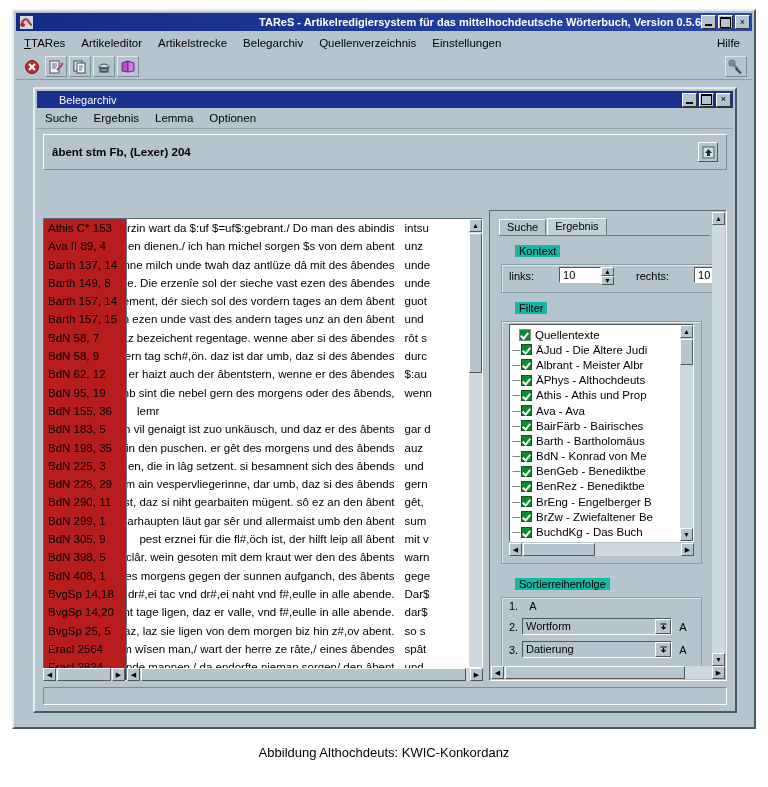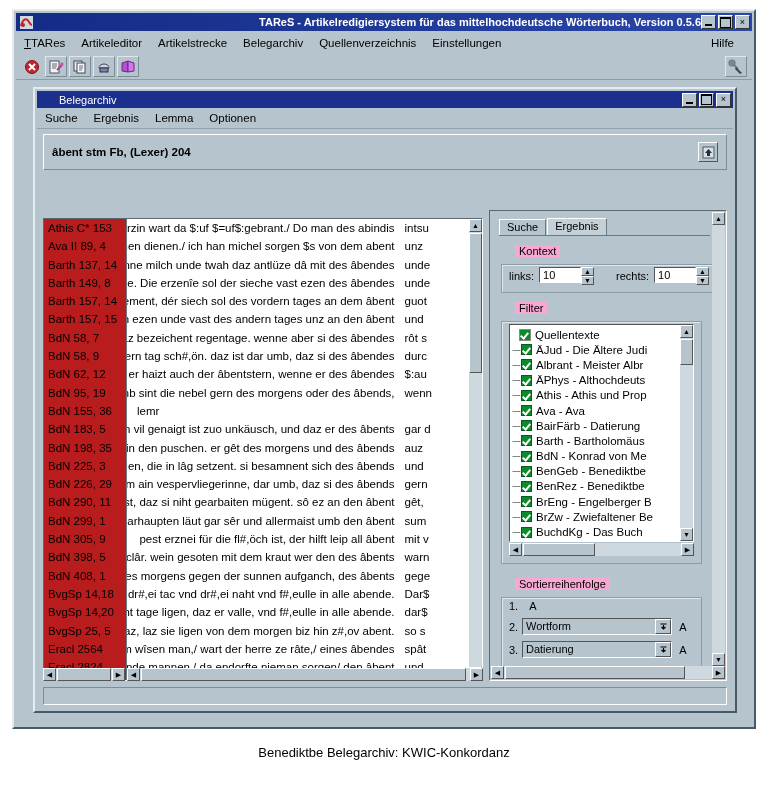--- a/index.html
+++ b/index.html
@@ -35,21 +35,21 @@
   }
   .wbtn .g{position:absolute;left:0;right:0;top:0;bottom:0;
     display:flex;align-items:center;justify-content:center;
     font-size:9px;line-height:1;color:#000;font-family:"Liberation Sans",sans-serif;}
   .wbtn.min .g{align-items:flex-end;padding-bottom:2px;}
   .wbtn.min .g i{display:block;width:7px;height:2px;background:#000;font-style:normal;}
   .wbtn.max .g i{display:block;width:9px;height:8px;border:1px solid #000;border-top-width:2px;font-style:normal;}
 
   
   #app-menubar{
-    position:absolute;left:2px;top:20px;right:8px;height:22px;
+    position:absolute;left:2px;top:20px;right:2px;height:22px;
     background:#b6c4cd;display:flex;align-items:center;
     box-sizing:border-box;padding:12px 8px;
     border-bottom:1px solid #93a3ae;
   }
   .menu-item{margin-right:16px;font-size:11.5px;white-space:nowrap;cursor:default;}
   .menu-item u{text-decoration:underline;}
   #menu-help{margin-left:auto;margin-right:4px;}
 
   
   #app-toolbar{
@@ -148,27 +148,27 @@
 
   fieldset.grp{
     margin:9px 10px 0 10px;padding:6px 8px 8px 8px;border:none;position:relative;
   }
   fieldset.grp .gline{
     position:absolute;left:0;right:0;top:7px;bottom:0;
     border:1px solid #8d9da8;border-top-color:#8d9da8;
     box-shadow:1px 1px 0 #e0e8ec inset;pointer-events:none;
   }
   fieldset.grp legend{
-    position:relative;z-index:2;font-size:11px;padding:0 4px;background:#f9a8d4;margin-left:6px;
+    position:relative;z-index:2;font-size:11px;padding:0 4px;background:#14b8a6;margin-left:6px;
   }
   .grp-body{position:relative;z-index:2;padding-top:4px;}
 
   .fieldrow{display:flex;align-items:center;}
   .lbl{font-size:11px;margin-right:5px;}
-  .spin{display:flex;align-items:stretch;}
+  .spin{display:flex;align-items:stretch;margin-left:20px;}
   .spin .txt{
     width:42px;height:16px;background:#fff;box-sizing:border-box;
     border-top:1px solid #555;border-left:1px solid #555;border-right:1px solid #fff;border-bottom:1px solid #fff;
     font-size:11px;line-height:14px;padding-left:3px;
   }
   .spin .btns{width:13px;display:flex;flex-direction:column;}
   .spin .btns div{
     flex:1;background:#b6c4cd;box-sizing:border-box;
     border-top:1px solid #fff;border-left:1px solid #fff;border-right:1px solid #555;border-bottom:1px solid #555;
     display:flex;align-items:center;justify-content:center;font-size:6px;line-height:1;
@@ -594,21 +594,21 @@
                       <span>Athis - Athis und Prop</span>
                     </div>
                     <div class="tree-row">
                       <span class="dash">─</span>
                       <span class="cbx checked"></span>
                       <span>Ava - Ava</span>
                     </div>
                     <div class="tree-row">
                       <span class="dash">─</span>
                       <span class="cbx checked"></span>
-                      <span>BairFärb - Datierung</span>
+                      <span>BairFärb - Bairisches</span>
                     </div>
                     <div class="tree-row">
                       <span class="dash">─</span>
                       <span class="cbx checked"></span>
                       <span>Barth - Bartholomäus</span>
                     </div>
                     <div class="tree-row">
                       <span class="dash">─</span>
                       <span class="cbx checked"></span>
                       <span>BdN - Konrad von Me</span>
@@ -718,13 +718,13 @@
             </div>
         </div>
       </div>
 
       <div id="mdi-status"></div>
 
     </div>
   </div>
 </div>
 
-<div id="caption">Benediktbe Belegarchiv: KWIC-Konkordanz</div>
+<div id="caption">Abbildung Althochdeuts: KWIC-Konkordanz</div>
 
 </body></html>

